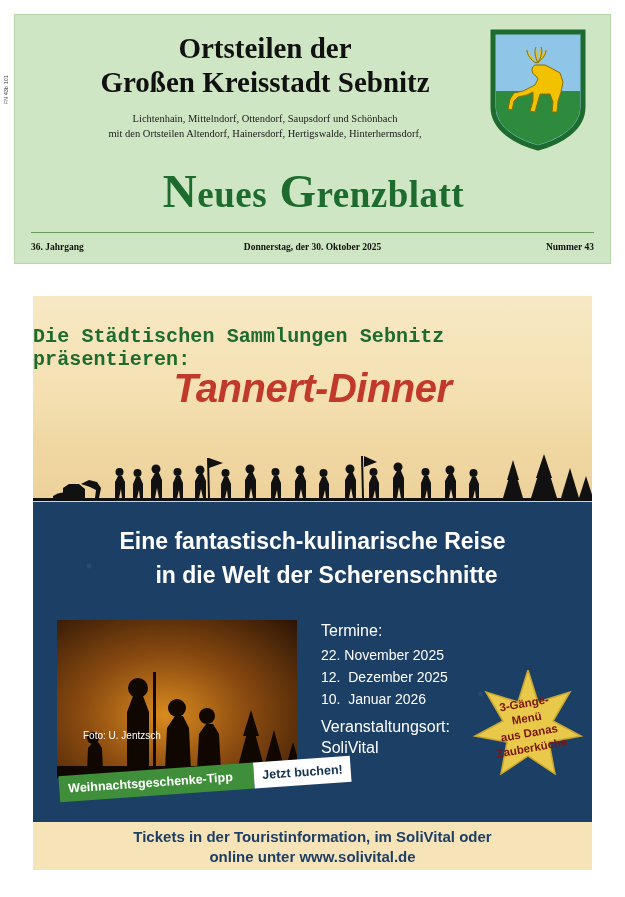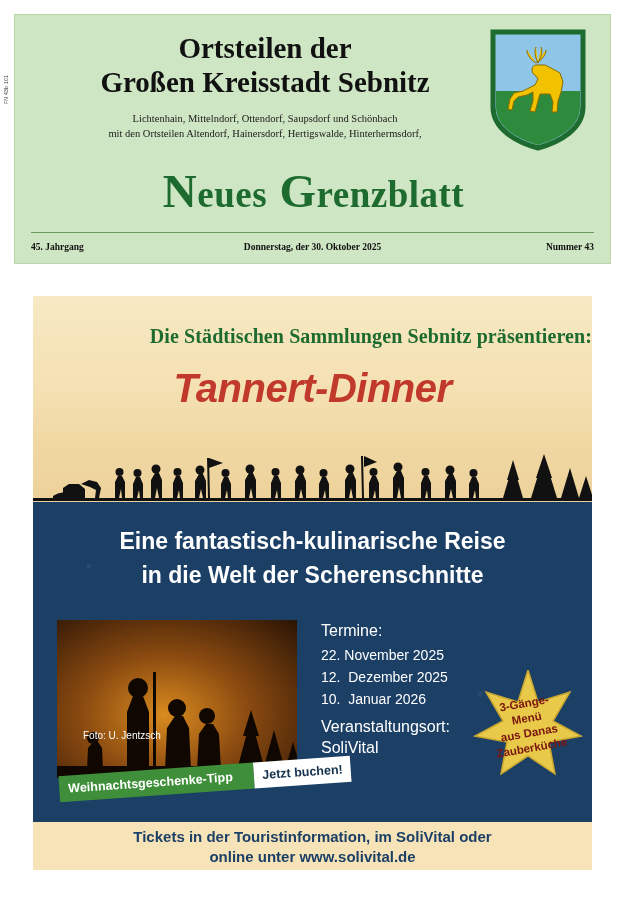--- a/index.html
+++ b/index.html
@@ -124,22 +124,22 @@
     position: absolute;
     left: 0; top: 0;
     width: 100%;
     height: 148px;
     background: linear-gradient(180deg, #f7e9c4 0%, #f4dfb0 70%, #efd7a4 100%);
   }
   .ad-praesent {
     position: absolute;
     left: 0; top: 29px;
     width: 100%;
-    text-align: right;
-    font-family: Liberation Serif, serif;
+    text-align: left;
+    font-family: Liberation Mono, monospace;
     font-weight: bold;
     font-size: 20px;
     color: #1d6b2e;
     letter-spacing: 0.1px;
   }
   .ad-headline {
     position: absolute;
     left: 0; top: 70px;
     width: 100%;
     text-align: center;
@@ -188,20 +188,21 @@
   .ad-sub2 {
     position: absolute;
     left: 0; top: 56px;
     width: 100%;
     text-align: center;
     font-family: "Liberation Sans", sans-serif;
     font-weight: bold;
     font-size: 23px;
     color: #ffffff;
     line-height: 34px;
+    padding-left: 14px;
   }
 
   .photo {
     position: absolute;
     left: 24px;
     top: 118px;
     width: 240px;
     height: 158px;
     background: radial-gradient(ellipse at 45% 60%, #d98b1f 0%, #8a4a10 45%, #2a1405 100%);
     overflow: hidden;
@@ -358,21 +359,21 @@
       </g>
     </svg>
   </div>
 
   <div class="grenz">
     <span>N</span><span class="small">eues</span>
     <span>G</span><span class="small">renzblatt</span>
   </div>
 
   <div class="mh-footer">
-    <span class="left">45. Jahrgang</span>
+    <span class="left">36. Jahrgang</span>
     <span class="center">Donnerstag, der 30. Oktober 2025</span>
     <span class="right">Nummer 43</span>
   </div>
 </div>
 
 <div class="ad">
 
   <div class="ad-top">
     <div class="ad-praesent">Die Städtischen Sammlungen Sebnitz präsentieren:</div>
     <div class="ad-headline">Tannert-Dinner</div>

